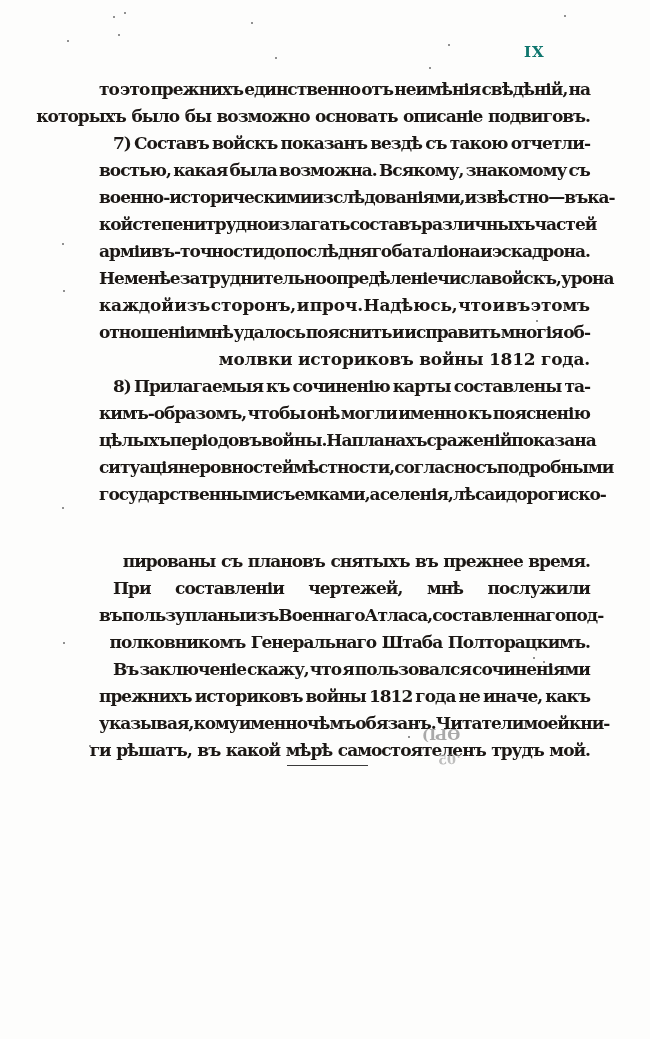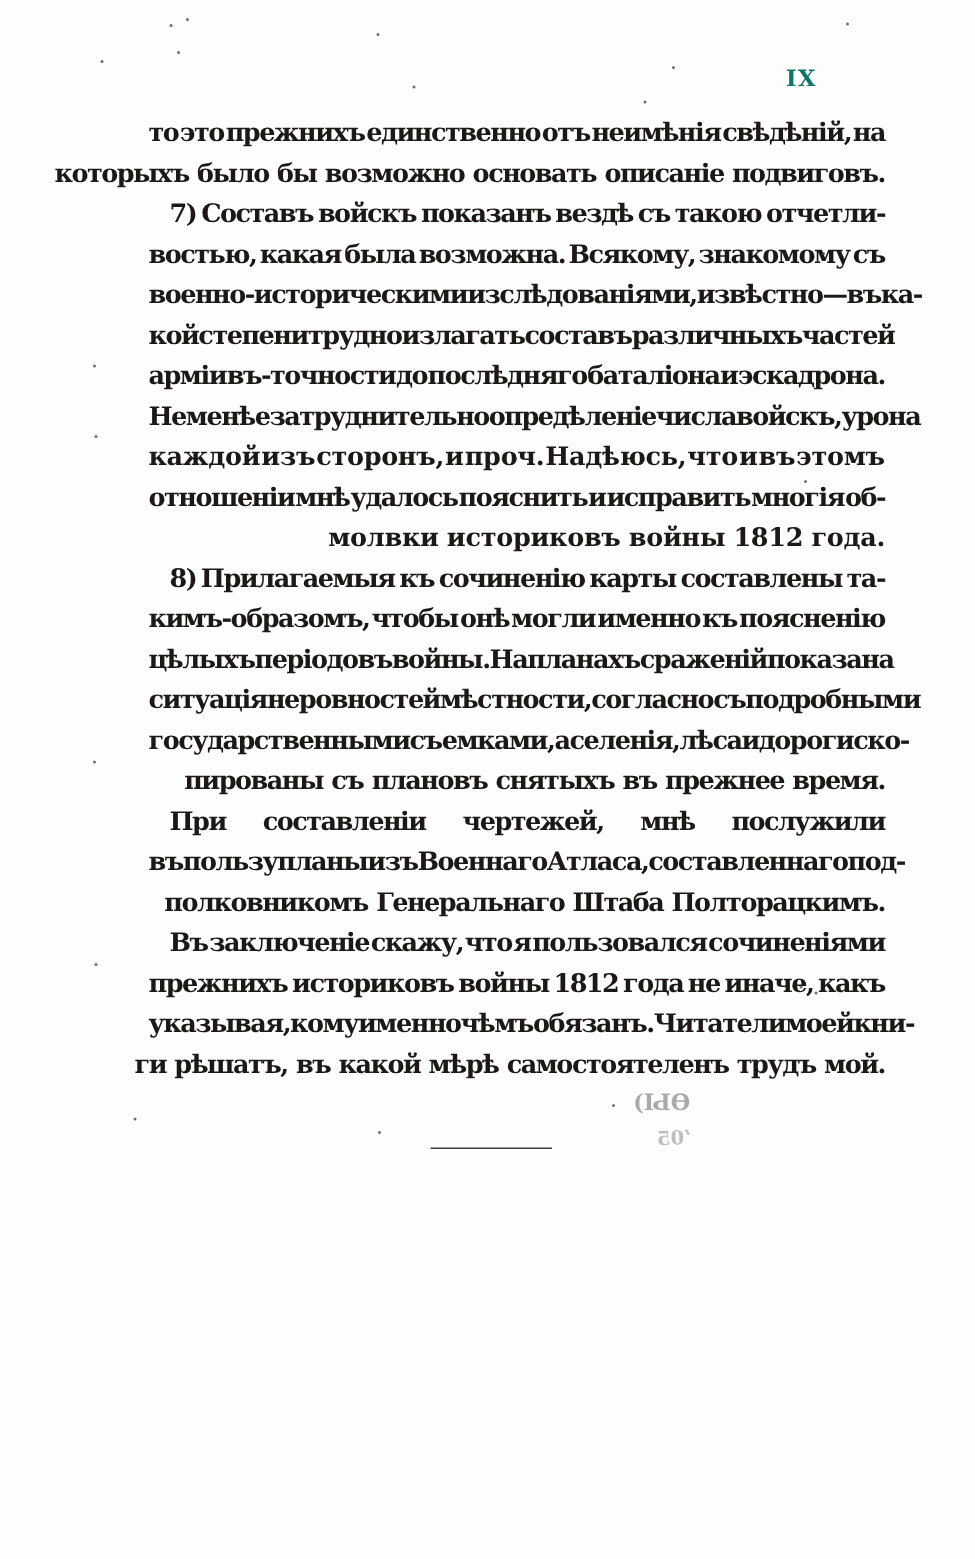--- a/index.html
+++ b/index.html
@@ -223,21 +223,21 @@
       <div class="line" style="letter-spacing: -1px;">
         <span>государственными</span>
         <span>съемками,</span>
         <span>а</span>
         <span>селенія,</span>
         <span>лѣса</span>
         <span>и</span>
         <span>дороги</span>
         <span>ско-</span>
       </div>
-      <div class="line last" style="letter-spacing: -1px;">
+      <div class="line last" style="letter-spacing: -1px; margin-top: 40px;">
         <span>пированы</span>
         <span>съ</span>
         <span>плановъ</span>
         <span>снятыхъ</span>
         <span>въ</span>
         <span>прежнее</span>
         <span>время.</span>
       </div>
       <div class="line indent" style="letter-spacing: -1px;">
         <span>При</span>

